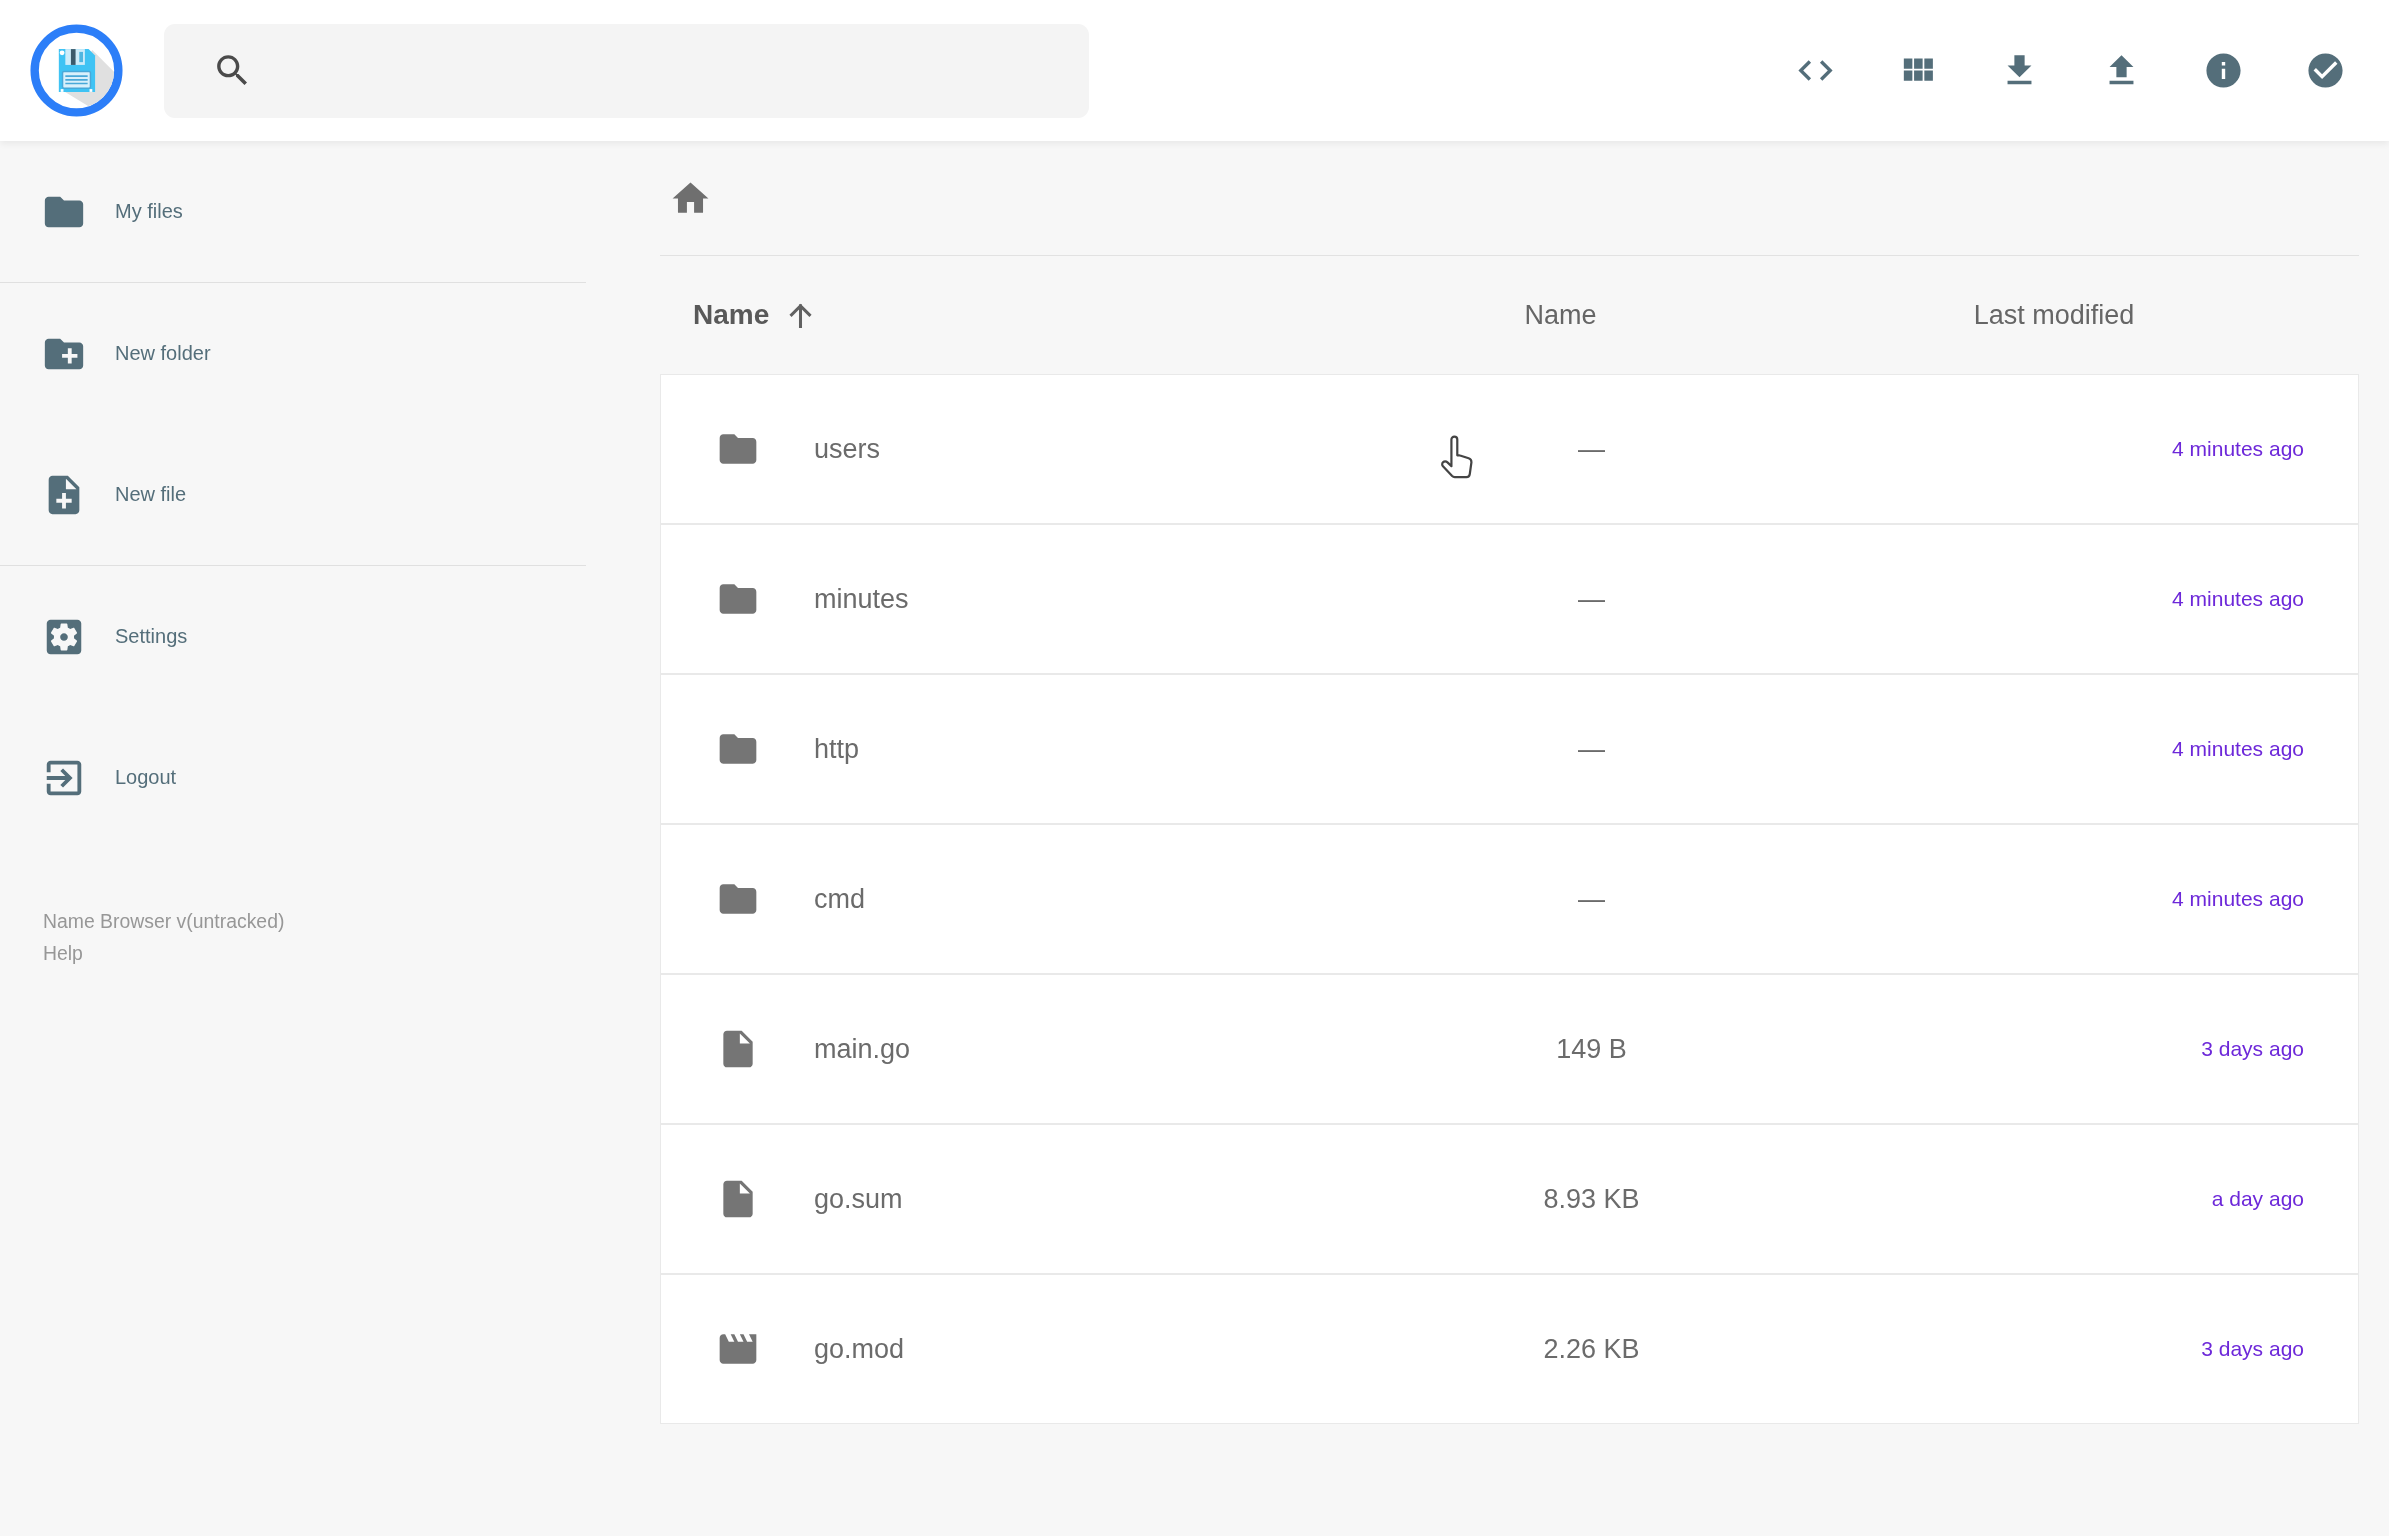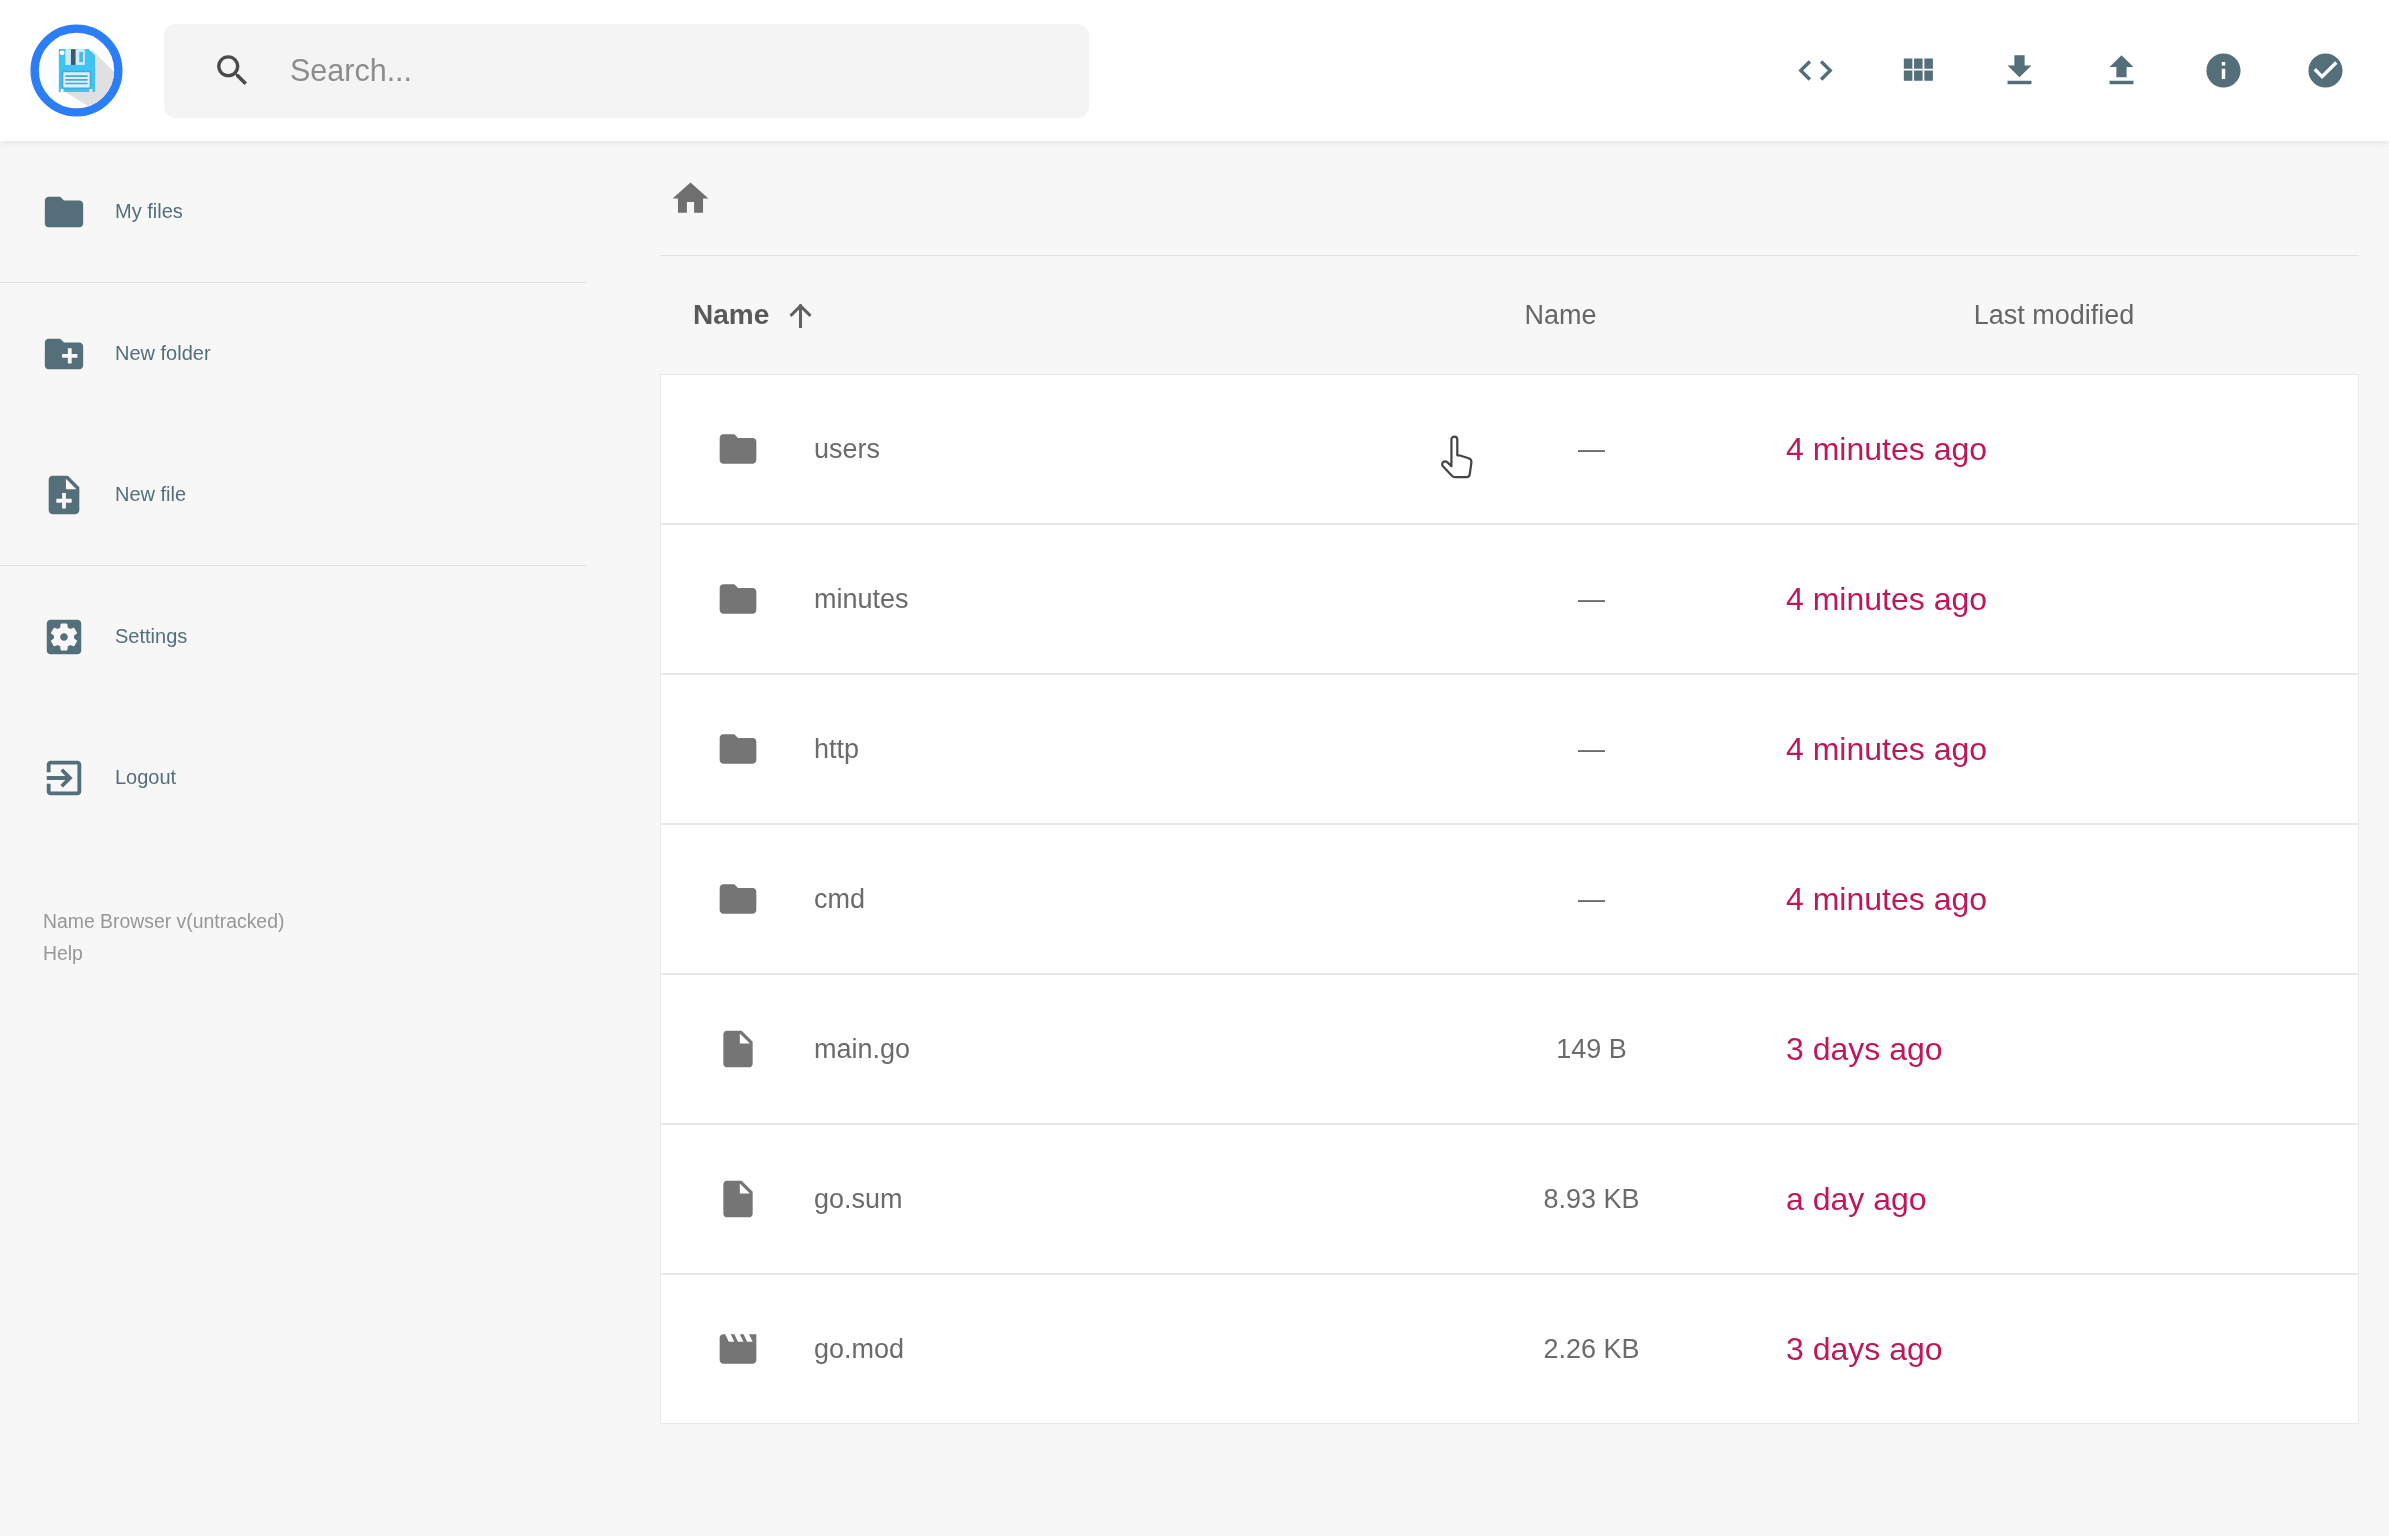--- a/index.html
+++ b/index.html
@@ -52,21 +52,21 @@
   .col-mod{width:518px;}
   .rows{display:block;}
   .row{
     height:150px;background:#fff;border:0.9px solid #e9e9e9;
     display:flex;align-items:center;padding-right:54px;cursor:pointer;
   }
   .row .ficon{margin-left:55px;width:44px;height:44px;flex:none;}
   .row .ficon svg{width:44px;height:44px;fill:#757575;display:block;}
   .row .row-name{margin-left:54px;flex:1;font-size:27px;color:#6b6b6b;}
   .row .row-size{width:389px;text-align:center;font-size:27px;color:#6b6b6b;}
-  .row .row-modified{width:518px;text-align:left;font-size:32px;color:#be185d;}
+  .row .row-modified{width:518px;text-align:right;font-size:21px;color:#6d28d9;}
   
   .cursor{position:absolute;left:1434px;top:433px;width:44px;height:59px;z-index:20;pointer-events:none;}
 </style>
 </head>
 <body>
 
 <div class="screen">
 
   <header class="topbar">
     <svg class="logo" viewBox="0 0 100 100">
@@ -87,21 +87,20 @@
         <line x1="38" y1="64" x2="62" y2="64" stroke="#49a8d8" stroke-width="1.8"></line>
         <rect x="33" y="70" width="3" height="3" fill="#ffffff"></rect>
         <rect x="64" y="70" width="3" height="3" fill="#ffffff"></rect>
       </g>
     </svg>
 
     <div class="searchbox">
       <svg viewBox="0 0 24 24">
         <path d="M15.5 14h-.79l-.28-.27C15.41 12.59 16 11.11 16 9.5 16 5.91 13.09 3 9.5 3S3 5.91 3 9.5 5.91 16 9.5 16c1.61 0 3.09-.59 4.23-1.57l.27.28v.79l5 5L20.49 19l-5-5zm-6 0C7.01 14 5 11.99 5 9.5S7.01 5 9.5 5 14 7.01 14 9.5 11.99 14 9.5 14z"></path>
       </svg>
-      <input type="text" value="" placeholder="Search..." style="">
     </div>
 
     <div class="actions">
       <button class="action-btn">
         <svg viewBox="0 0 24 24">
             <path d="M9.4 16.6L4.8 12l4.6-4.6L8 6l-6 6 6 6 1.4-1.4zm5.2 0l4.6-4.6-4.6-4.6L16 6l6 6-6 6-1.4-1.4z"></path>
           </svg>
       </button>
       <button class="action-btn">
         <svg viewBox="0 0 24 24">

